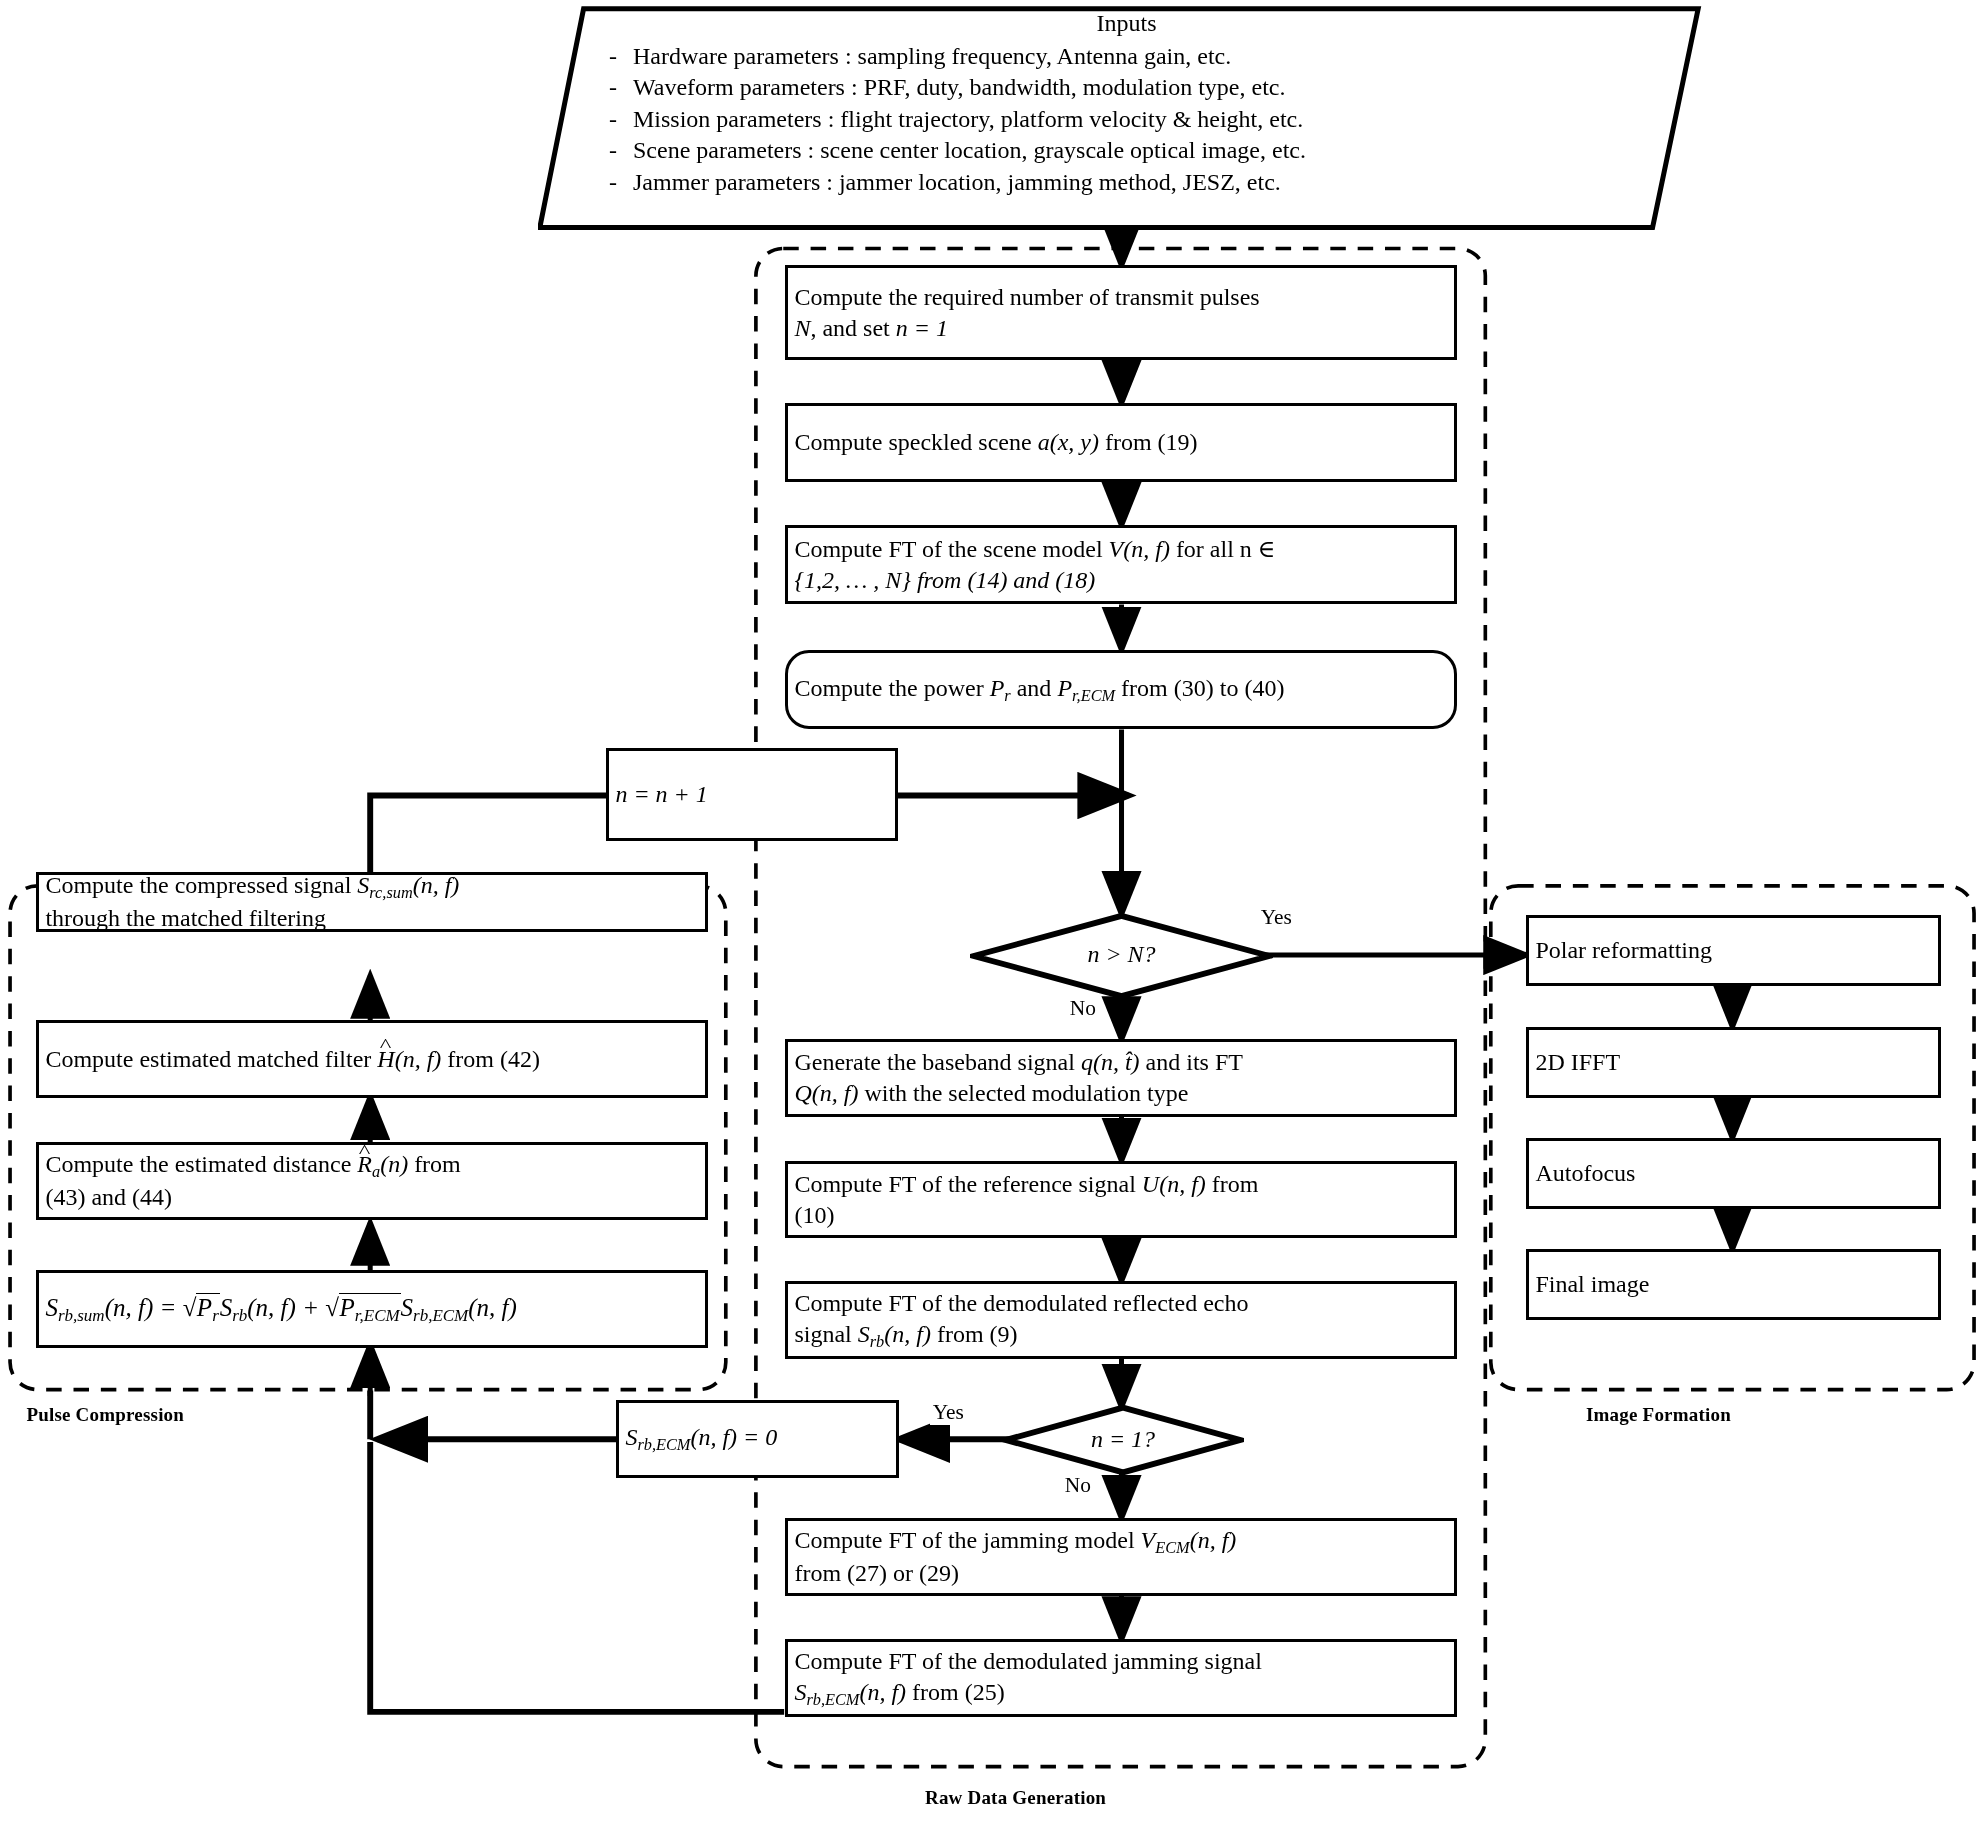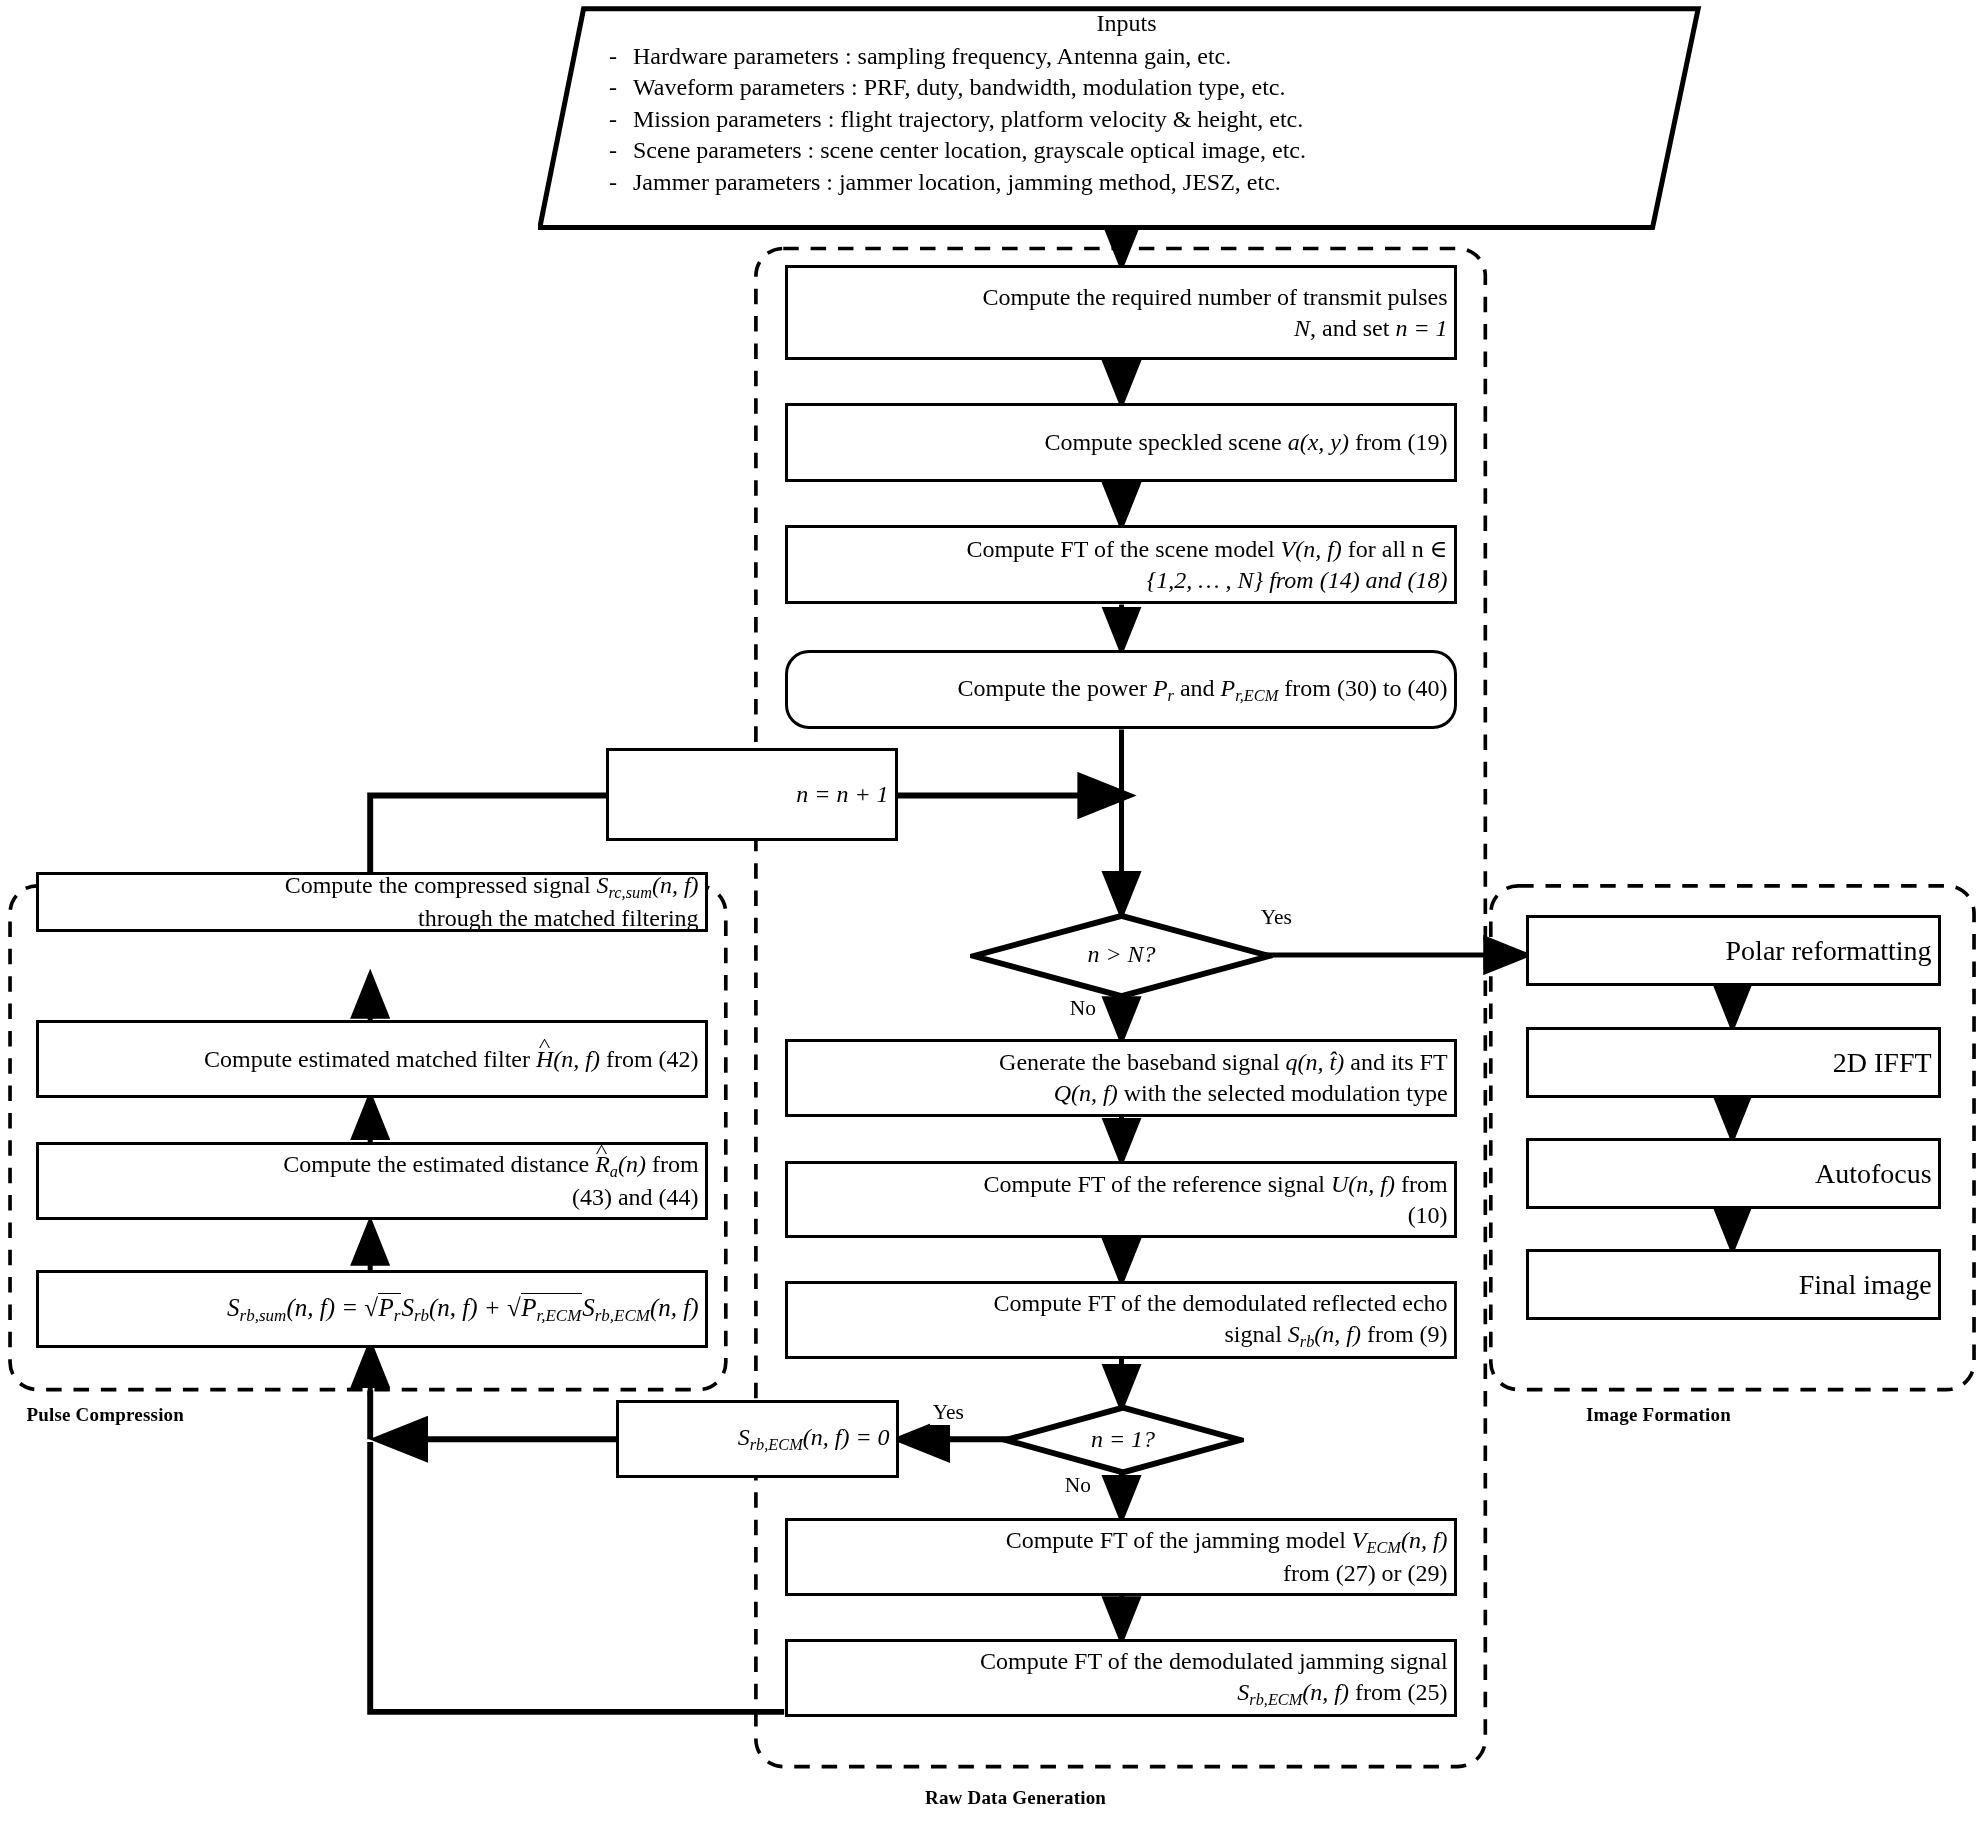--- a/index.html
+++ b/index.html
@@ -11,27 +11,27 @@
     color:#000;
     overflow:hidden;
   }
   svg#wires{position:absolute;left:0;top:0;width:1985px;height:1840px;pointer-events:none;}
   .node{
     position:absolute;
     box-sizing:border-box;
     border:3.2px solid #000;
     background:#fff;
     display:flex;align-items:center;justify-content:center;
-    text-align:right;
+    text-align:left;
     line-height:1.28;
     padding:1.8px 6.4px;
   }
   .node .txt{display:block;width:100%;}
   .fs-main{font-size:24px;}
-  .fs-right{font-size:28px;}
+  .fs-right{font-size:24px;}
   .lbl{
     position:absolute;
     font-size:21.4px;
     background:#fff;
     padding:0 2.7px;
   }
   .region-title{
     position:absolute;
     font-weight:bold;
     font-size:19px;

